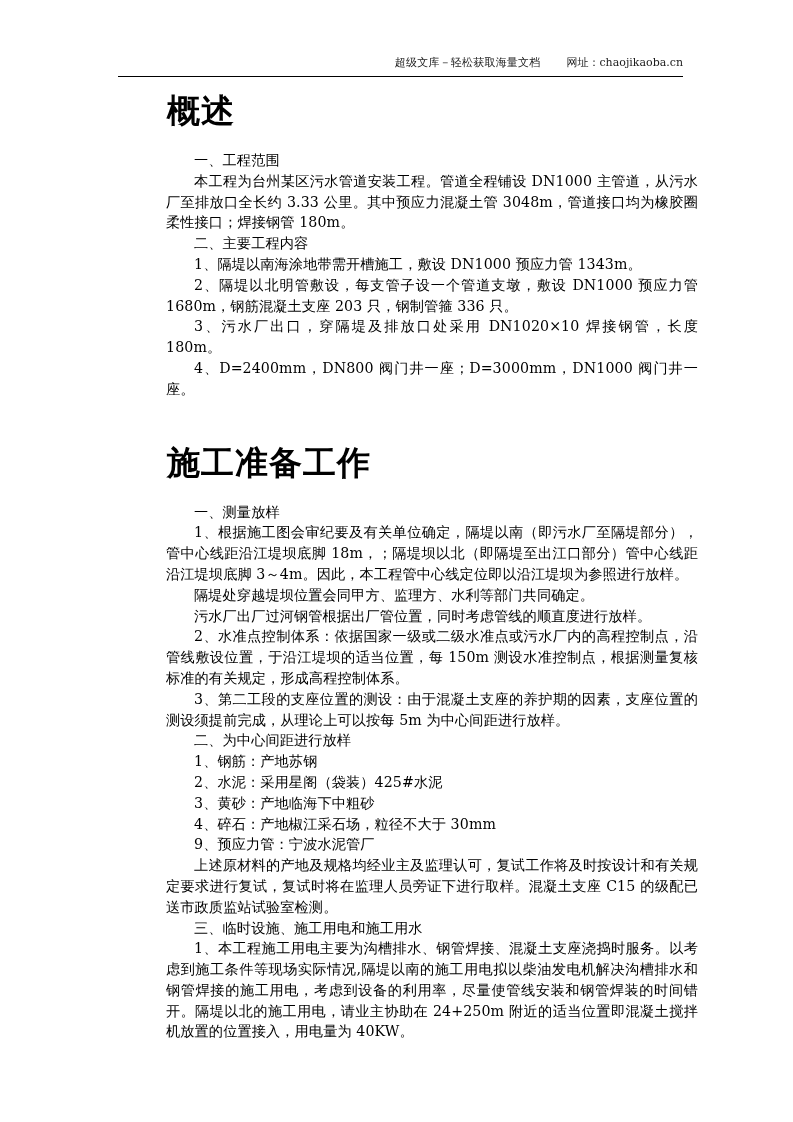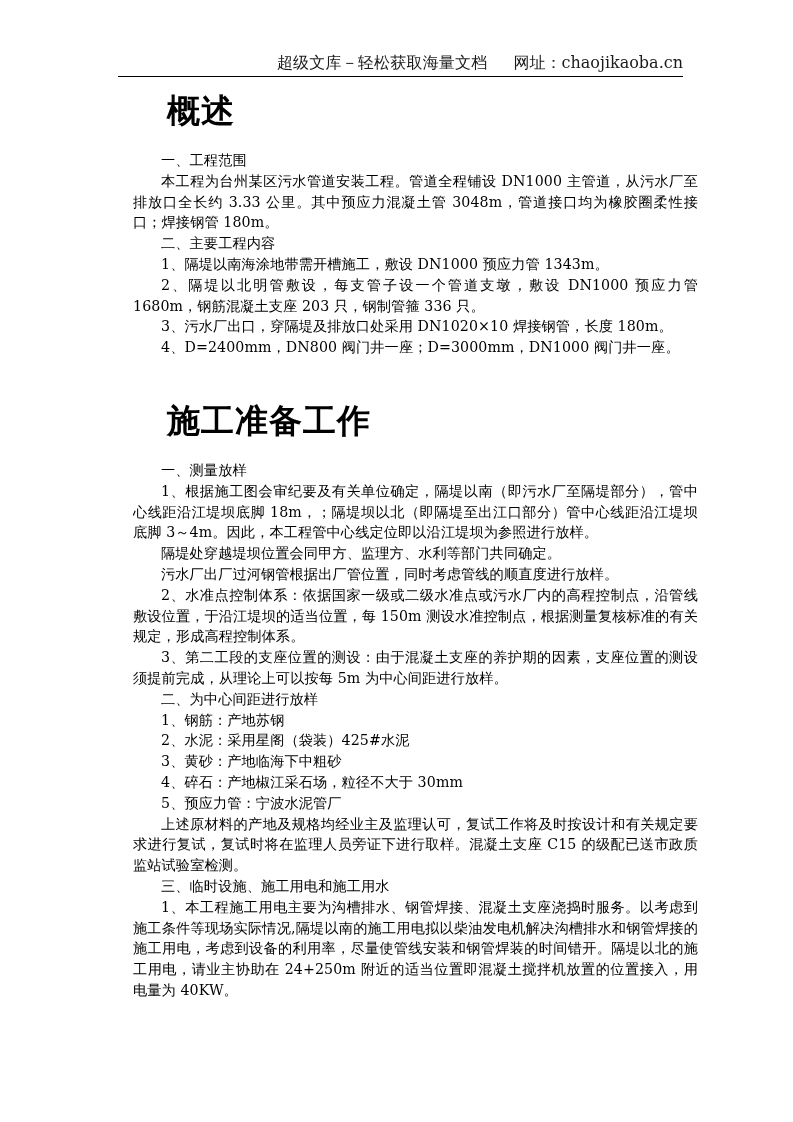--- a/index.html
+++ b/index.html
@@ -29,21 +29,21 @@
   
   .running-header {
     position: absolute;
     left: 118px;
     top: 55px;
     width: 565px;
     box-sizing: border-box;
     text-align: right;
     border-bottom: 1.6px solid #000;
     padding-bottom: 6px;
-    font-size: 16px;
+    font-size: 11px;
     line-height: 15px;
     letter-spacing: 0.2px;
     color: #1a1a1a;
     white-space: nowrap;
   }
   .running-header .hdr-site {
     font-family: "DejaVu Serif", "Liberation Serif", serif;
   }
   .running-header .hdr-gap {
     display: inline-block;
@@ -77,21 +77,21 @@
   }
 
   .para {
     margin: 0;
     font-size: 14.2px;
     line-height: 20.8px;
     text-align: justify;
     text-justify: inter-ideograph;
     letter-spacing: 0.1px;
   }
-  .para.indent2 { text-indent: 28px; }
+  .para.indent2 { text-indent: 28px; margin-left: 33px; }
   .block-gap-lg { height: 40px; }
 
   .section-1 { margin-top: 16px; }
 </style>
 </head>
 <body>
 
 <div class="page">
 
   <div class="running-header">
@@ -121,20 +121,20 @@
       <p class="para indent2">1、根据施工图会审纪要及有关单位确定，隔堤以南（即污水厂至隔堤部分），管中心线距沿江堤坝底脚 18m，；隔堤坝以北（即隔堤至出江口部分）管中心线距沿江堤坝底脚 3～4m。因此，本工程管中心线定位即以沿江堤坝为参照进行放样。</p>
       <p class="para indent2">隔堤处穿越堤坝位置会同甲方、监理方、水利等部门共同确定。</p>
       <p class="para indent2">污水厂出厂过河钢管根据出厂管位置，同时考虑管线的顺直度进行放样。</p>
       <p class="para indent2">2、水准点控制体系：依据国家一级或二级水准点或污水厂内的高程控制点，沿管线敷设位置，于沿江堤坝的适当位置，每 150m 测设水准控制点，根据测量复核标准的有关规定，形成高程控制体系。</p>
       <p class="para indent2">3、第二工段的支座位置的测设：由于混凝土支座的养护期的因素，支座位置的测设须提前完成，从理论上可以按每 5m 为中心间距进行放样。</p>
       <p class="para indent2">二、为中心间距进行放样</p>
       <p class="para indent2">1、钢筋：产地苏钢</p>
       <p class="para indent2">2、水泥：采用星阁（袋装）425#水泥</p>
       <p class="para indent2">3、黄砂：产地临海下中粗砂</p>
       <p class="para indent2">4、碎石：产地椒江采石场，粒径不大于 30mm</p>
-      <p class="para indent2">5、预应力管：宁波水泥管厂</p>
+      <p class="para indent2">9、预应力管：宁波水泥管厂</p>
       <p class="para indent2">上述原材料的产地及规格均经业主及监理认可，复试工作将及时按设计和有关规定要求进行复试，复试时将在监理人员旁证下进行取样。混凝土支座 C15 的级配已送市政质监站试验室检测。</p>
       <p class="para indent2">三、临时设施、施工用电和施工用水</p>
       <p class="para indent2">1、本工程施工用电主要为沟槽排水、钢管焊接、混凝土支座浇捣时服务。以考虑到施工条件等现场实际情况,隔堤以南的施工用电拟以柴油发电机解决沟槽排水和钢管焊接的施工用电，考虑到设备的利用率，尽量使管线安装和钢管焊装的时间错开。隔堤以北的施工用电，请业主协助在 24+250m 附近的适当位置即混凝土搅拌机放置的位置接入，用电量为 40KW。</p>
     </div>
 
   </div>
 </div>
 
 </body></html>

